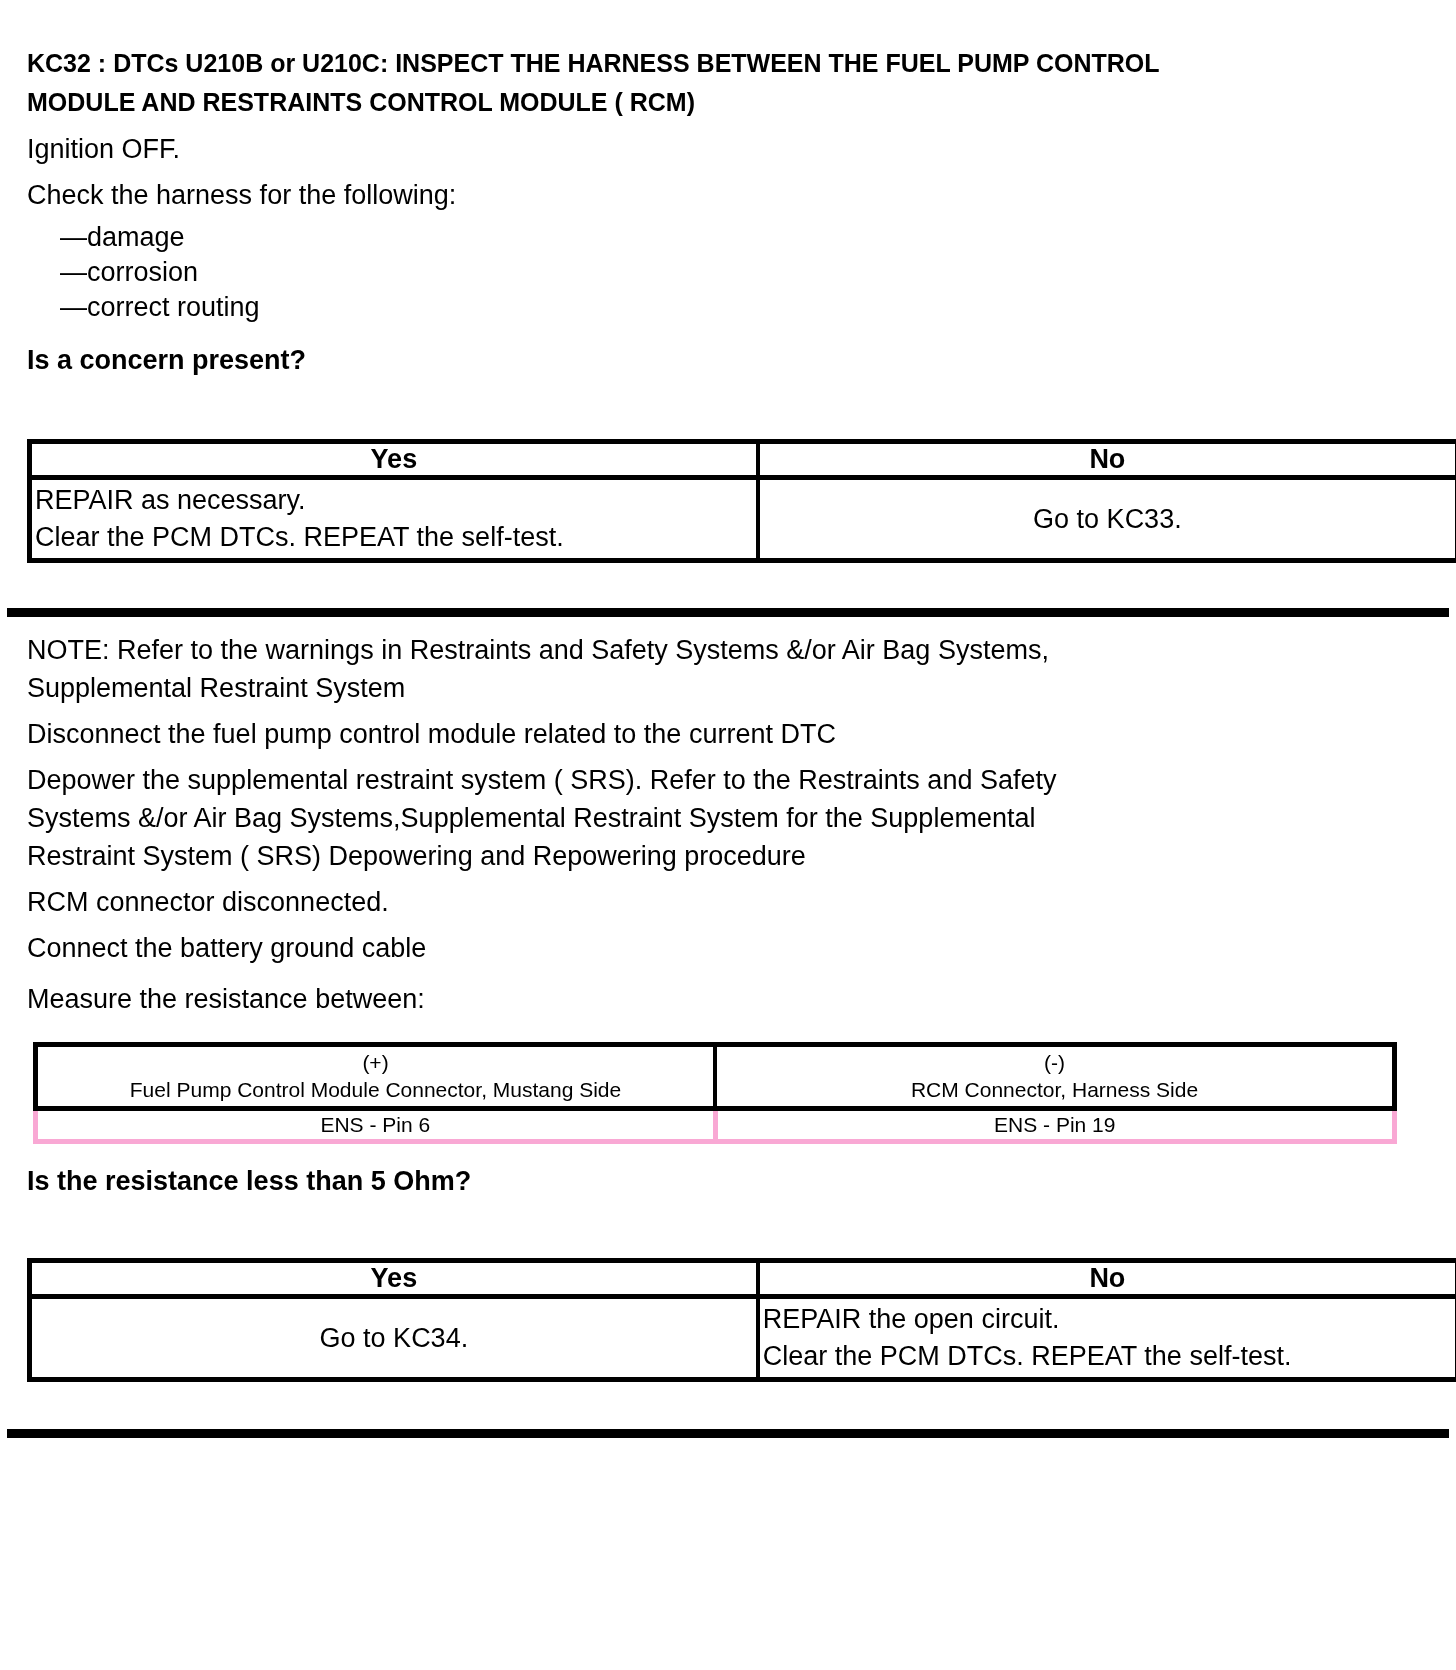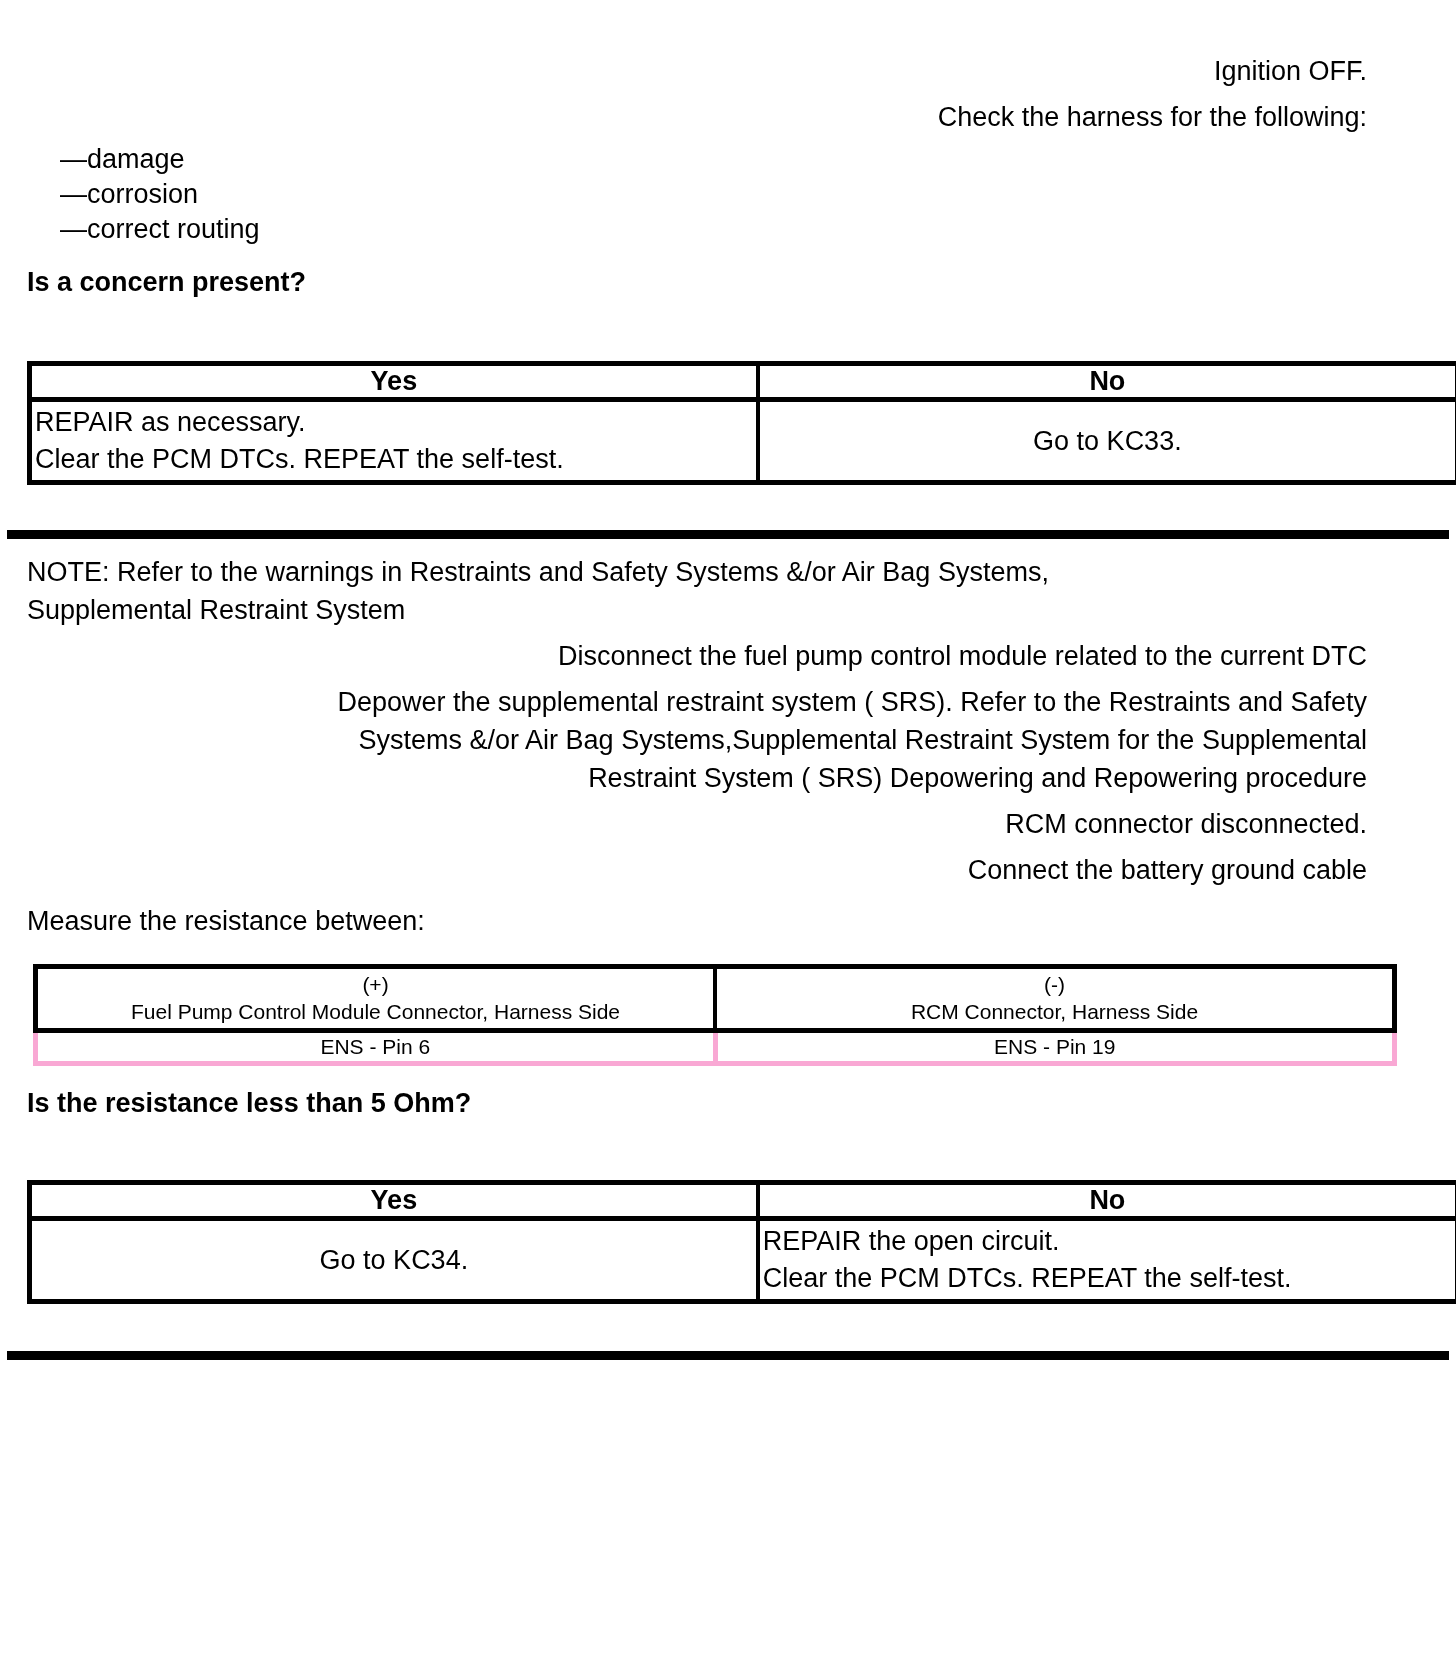--- a/index.html
+++ b/index.html
@@ -22,21 +22,21 @@
   }
   .section-heading--kc33 { margin-top: 66px; }
   .body-text {
     font-size: 27px;
     line-height: 38px;
     margin: 0;
     white-space: pre-line;
     max-width: 1340px;
   }
   .mt-note { margin-top: 14px; }
-  .mt-step { margin-top: 8px; text-align: right; }
+  .mt-step { margin-top: 8px; }
   .mt-measure { margin-top: 13px; }
   .checklist { margin-top: 6px; padding-left: 33px; }
   .checklist-item { font-size: 27px; line-height: 35px; }
   .question {
     font-size: 27px;
     font-weight: 700;
     line-height: 38px;
     margin: 0;
   }
   .question--concern { margin-top: 16px; }
@@ -98,20 +98,22 @@
   }
   .thick-rule--mid { margin-top: 45px; }
   .thick-rule--bottom { margin-top: 47px; }
 </style>
 </head>
 <body>
 
 <div class="page">
 
   <section>
+    <h2 class="section-heading">KC32 : DTCs U210B or U210C: INSPECT THE HARNESS BETWEEN THE FUEL PUMP CONTROL
+MODULE AND RESTRAINTS CONTROL MODULE ( RCM)</h2>
 
 
     <p class="body-text mt-step">Ignition OFF.</p>
 
     <p class="body-text mt-step">Check the harness for the following:</p>
 
     <div class="checklist">
       <div class="checklist-item">—damage</div>
       <div class="checklist-item">—corrosion</div>
       <div class="checklist-item">—correct routing</div>
@@ -161,21 +163,21 @@
 
     <table class="pin-table">
       <colgroup>
           <col style="width:50%">
           <col style="width:50%">
         </colgroup>
       <thead>
         <tr>
           <th>
             <div>(+)</div>
-            <div>Fuel Pump Control Module Connector, Harness Side</div>
+            <div>Fuel Pump Control Module Connector, Mustang Side</div>
           </th>
           <th>
             <div>(-)</div>
             <div>RCM Connector, Harness Side</div>
           </th>
         </tr>
       </thead>
       <tbody>
         <tr>
           <td>ENS - Pin 6</td>

